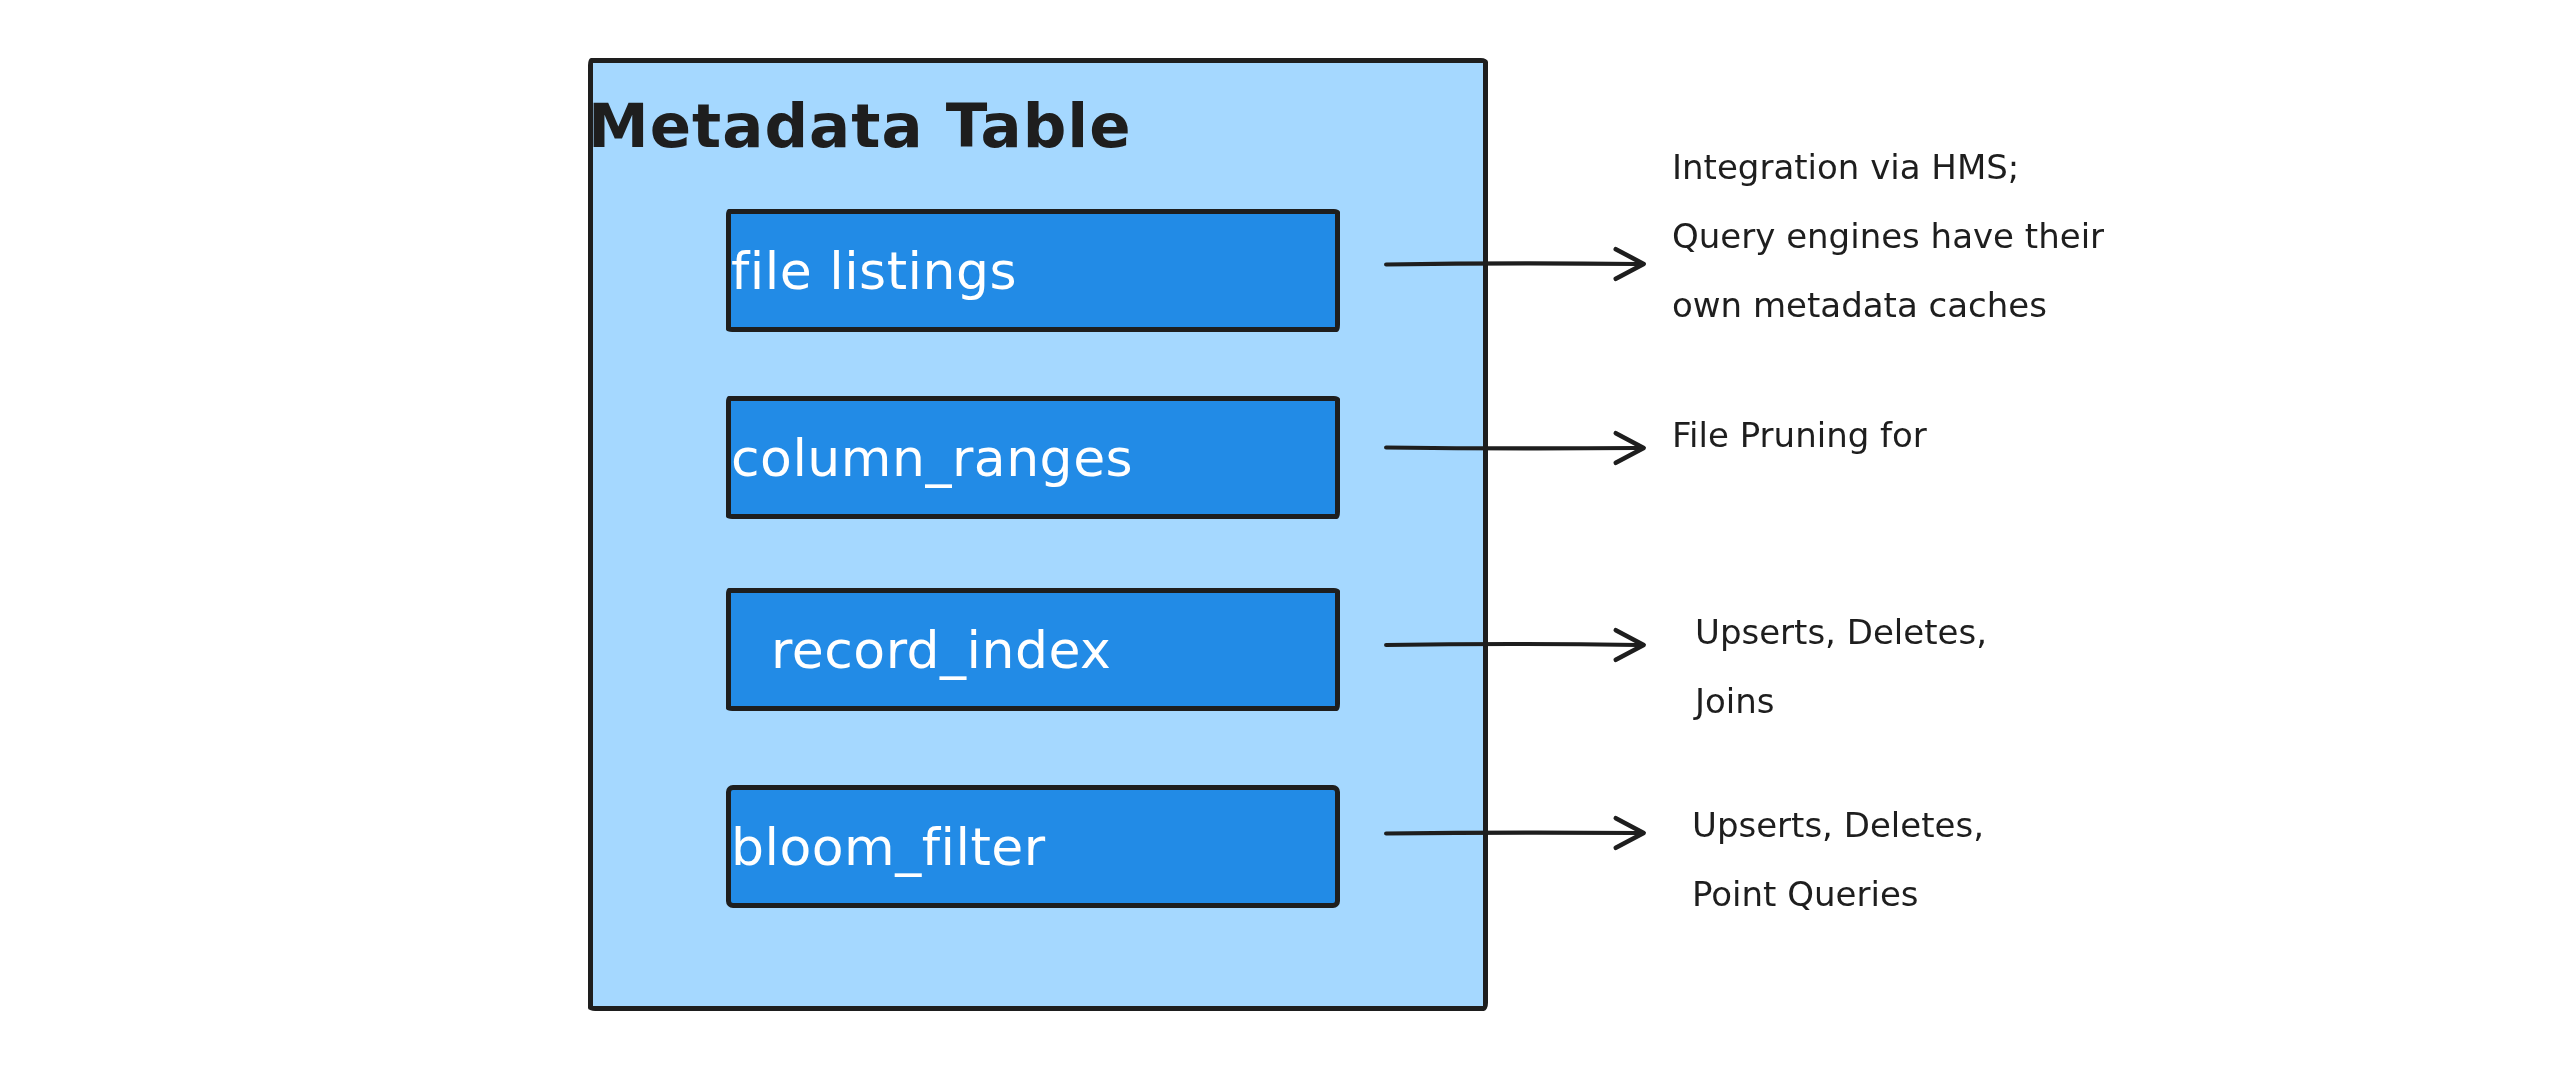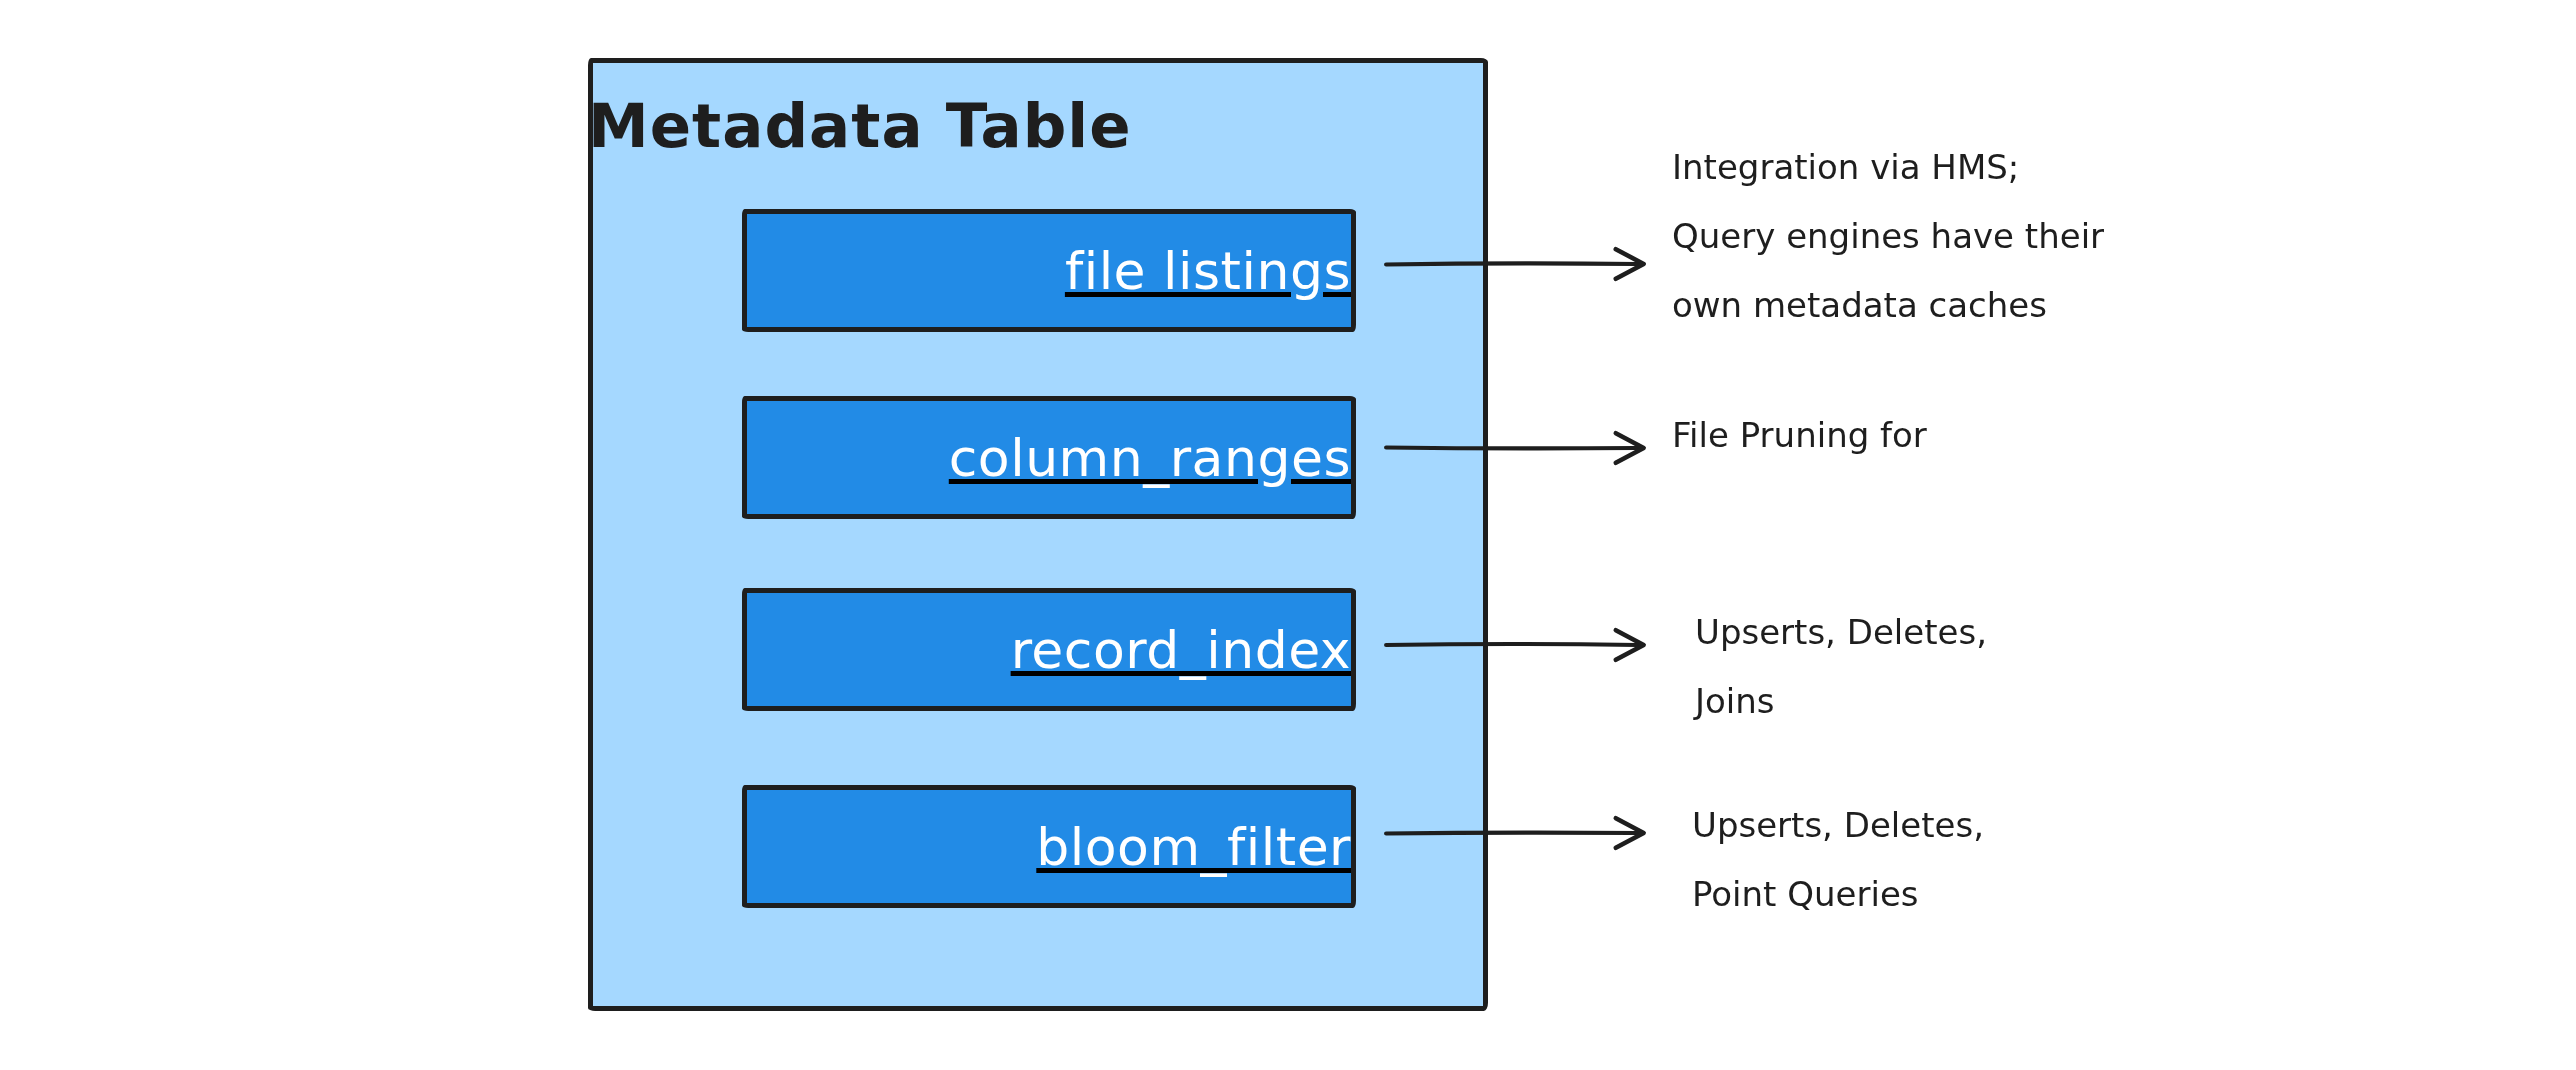--- a/index.html
+++ b/index.html
@@ -35,40 +35,39 @@
     width: 776px;
     text-align: left;
     font-size: 61px;
     font-weight: bold;
     letter-spacing: 1px;
     color: var(--stroke);
     white-space: nowrap;
   }
   .row-box {
     position: absolute;
-    left: 742px;
+    left: 726px;
     width: 614px; height: 123px;
     background: var(--box-fill);
     border: 5.2px solid var(--stroke);
     border-radius: 2.6px 6.2px 3.1px 6.2px / 6.2px 3.1px 7.2px 2.6px;
     display: flex;
     align-items: center;
-    justify-content: flex-end;
-    text-decoration: underline;
+    justify-content: flex-start;
   }
   .row-box .label {
     color: var(--box-text-color);
     font-size: 52px;
     letter-spacing: 0.5px;
     white-space: nowrap;
   }
   .box-1 { top: 209px; }
   .box-2 { top: 396px; }
   .box-3 { top: 588px; padding-left: 40px; }
-  .box-4 { top: 785px; }
+  .box-4 { top: 785px; border-radius: 7px; }
   .arrow {
     position: absolute;
     left: 1383px;
     width: 273px; height: 46px;
   }
   .arrow-1 { top: 241px; }
   .arrow-2 { top: 425px; }
   .arrow-3 { top: 622px; }
   .arrow-4 { top: 810px; }
   .note {

